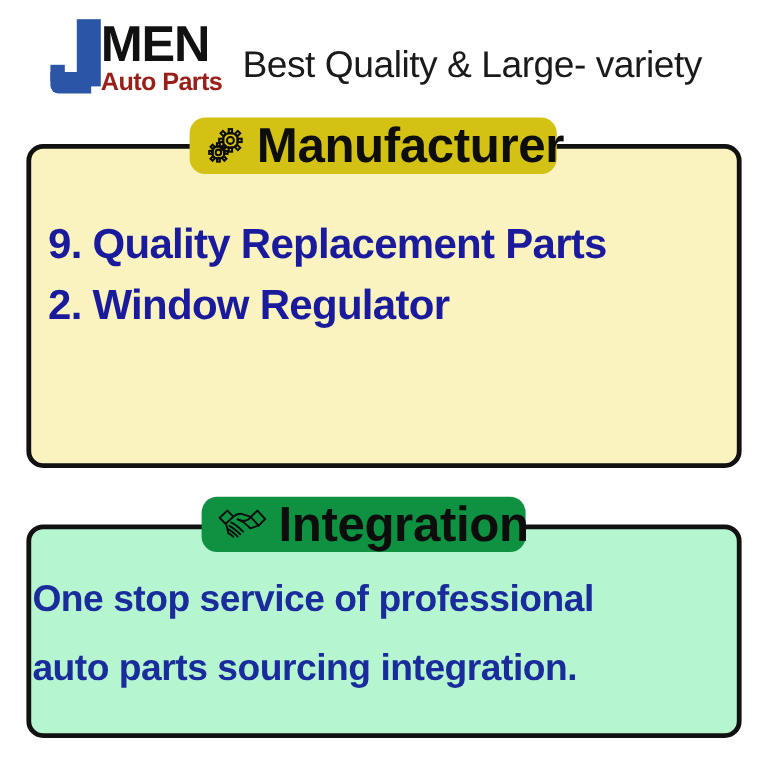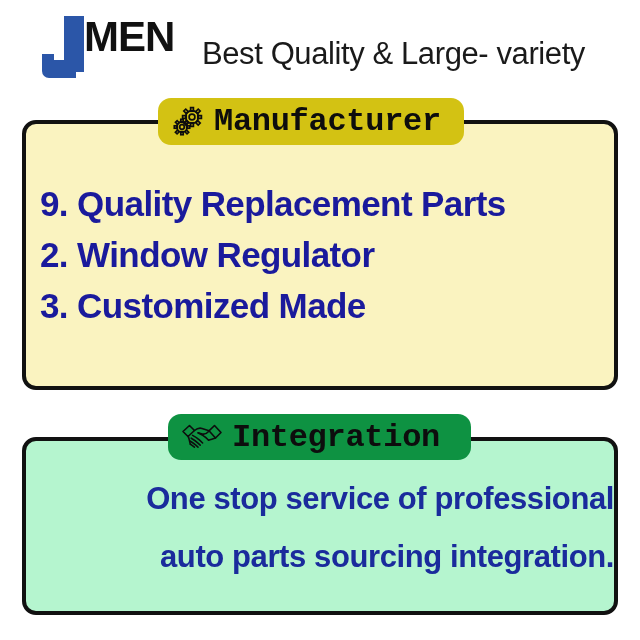--- a/index.html
+++ b/index.html
@@ -142,32 +142,32 @@
     left: 158px;
     top: 98px;
     width: 306px;
     height: 47px;
     background: #d3c213;
   }
 
   .badge-integration {
     left: 168px;
     top: 414px;
-    width: 303px;
+    width: 270px;
     height: 46px;
     background: #0e9242;
   }
 
   .badge-label {
-    font-size: 32px;
+    font-size: 41px;
     font-weight: bold;
     color: #0d0d0d;
     letter-spacing: -0.3px;
     white-space: nowrap;
-    font-family: Liberation Mono, monospace;
+    font-family: Liberation Sans, sans-serif;
   }
 
   .badge-icon {
     display: flex;
     align-items: center;
     justify-content: center;
     margin-right: 8px;
     flex: 0 0 auto;
   }
 
@@ -185,24 +185,24 @@
     color: #1a1a9c;
     letter-spacing: -0.6px;
     line-height: 51px;
     white-space: nowrap;
     font-family: "Liberation Sans", sans-serif;
   }
 
   
   .paragraph {
     position: absolute;
-    left: 44px;
+    left: 27px;
     top: 470px;
     width: 570px;
-    text-align: right;
+    text-align: left;
   }
 
   .paragraph-line {
     font-size: 31px;
     font-weight: bold;
     color: #1a2b9c;
     letter-spacing: -0.4px;
     line-height: 58px;
     white-space: nowrap;
     font-family: "Liberation Sans", sans-serif;
@@ -213,31 +213,31 @@
 
 <div class="header">
 
   <div class="logo">
     <div class="logo-j">
       <div class="j-stem"></div>
       <div class="j-hook"></div>
       <div class="j-hook-up"></div>
     </div>
     <div class="logo-men">MEN</div>
+    <div class="logo-sub">Auto Parts</div>
   </div>
 
   <div class="tagline">Best Quality &amp; Large- variety</div>
 </div>
 
 <div class="card card-manufacturer"></div>
 
 <div class="list">
   <div class="list-item">9. Quality Replacement Parts</div>
   <div class="list-item">2. Window Regulator</div>
-  <div class="list-item">3. Customized Made</div>
 </div>
 
 <div class="badge badge-manufacturer">
   <span class="badge-icon">
     <svg width="36" height="34" viewBox="0 0 36 34" aria-hidden="true">
       <g fill="none" stroke="#0d0d0d" stroke-width="1.7">
 
         <circle cx="22" cy="12" r="6.4"></circle>
         <circle cx="22" cy="12" r="2.9"></circle>
         <g>

